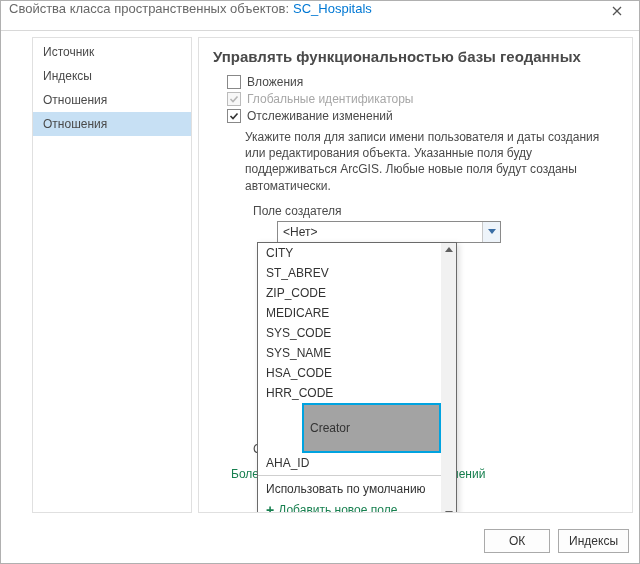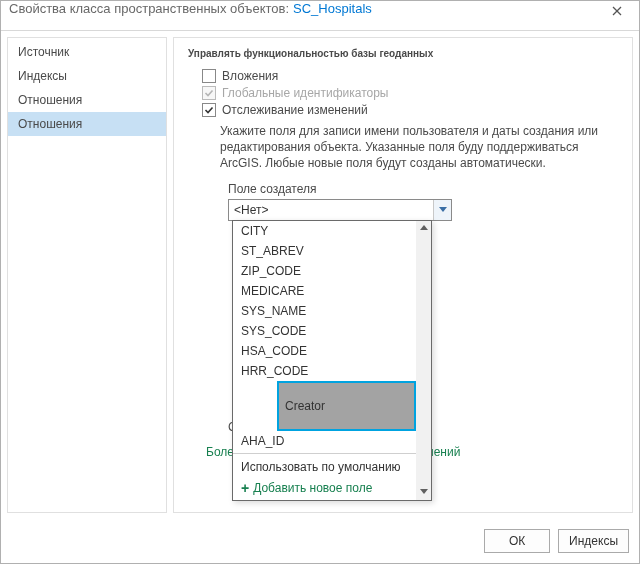--- a/index.html
+++ b/index.html
@@ -40,39 +40,40 @@
     gap: 6px;
     overflow: hidden;
   }
   .sidebar {
     width: 160px;
     border: 1px solid #e0e0e0;
     background: #fff;
     display: flex;
     flex-direction: column;
     padding-top: 2px;
+    margin-left: 25px;
   }
   .sidebar-item {
     padding: 5px 10px;
     color: #4a4a4a;
     cursor: default;
   }
   .sidebar-item.active {
     background: #c7e0f4;
   }
   .content {
     flex: 1;
     border: 1px solid #e0e0e0;
     padding: 10px 12px 10px 14px;
     position: relative;
     overflow: hidden;
   }
   .section-title {
     font-weight: 600;
-    font-size: 10px;
+    font-size: 15px;
     margin-bottom: 10px;
     color: #4a4a4a;
   }
   .check-row {
     display: flex;
     align-items: center;
     gap: 6px;
     margin: 3px 0 3px 14px;
   }
   .checkbox {
@@ -98,20 +99,21 @@
     margin-bottom: 3px;
     color: #4a4a4a;
   }
   .combo {
     width: 224px;
     height: 22px;
     border: 1px solid #8a8a8a;
     display: flex;
     align-items: stretch;
     background: #fff;
+    margin-left: 24px;
   }
   .combo input {
     border: none;
     flex: 1;
     padding: 0 5px;
     font-size: 12px;
     font-family: inherit;
     outline: none;
     color: #333;
   }
@@ -273,22 +275,22 @@
             </svg>
           </div>
         </div>
 
         <div class="dropdown">
           <div class="dd-list">
             <div class="dd-item">CITY</div>
             <div class="dd-item">ST_ABREV</div>
             <div class="dd-item">ZIP_CODE</div>
             <div class="dd-item">MEDICARE</div>
+            <div class="dd-item">SYS_CODE</div>
             <div class="dd-item">SYS_NAME</div>
-            <div class="dd-item">SYS_CODE</div>
             <div class="dd-item">HSA_CODE</div>
             <div class="dd-item">HRR_CODE</div>
             <div class="dd-item highlight">Creator</div>
             <div class="dd-item">AHA_ID</div>
             <div class="dd-sep"></div>
             <div class="dd-default">Использовать по умолчанию</div>
             <div class="dd-add">
               <span class="plus">+</span>
               <span>Добавить новое поле</span>
             </div>

